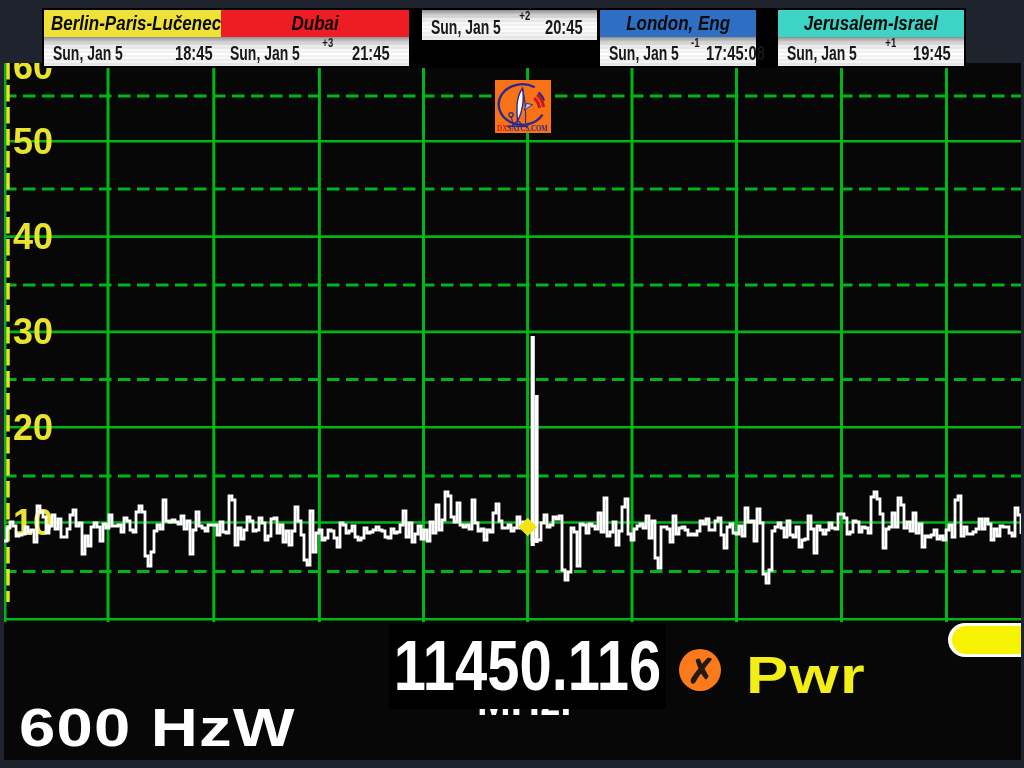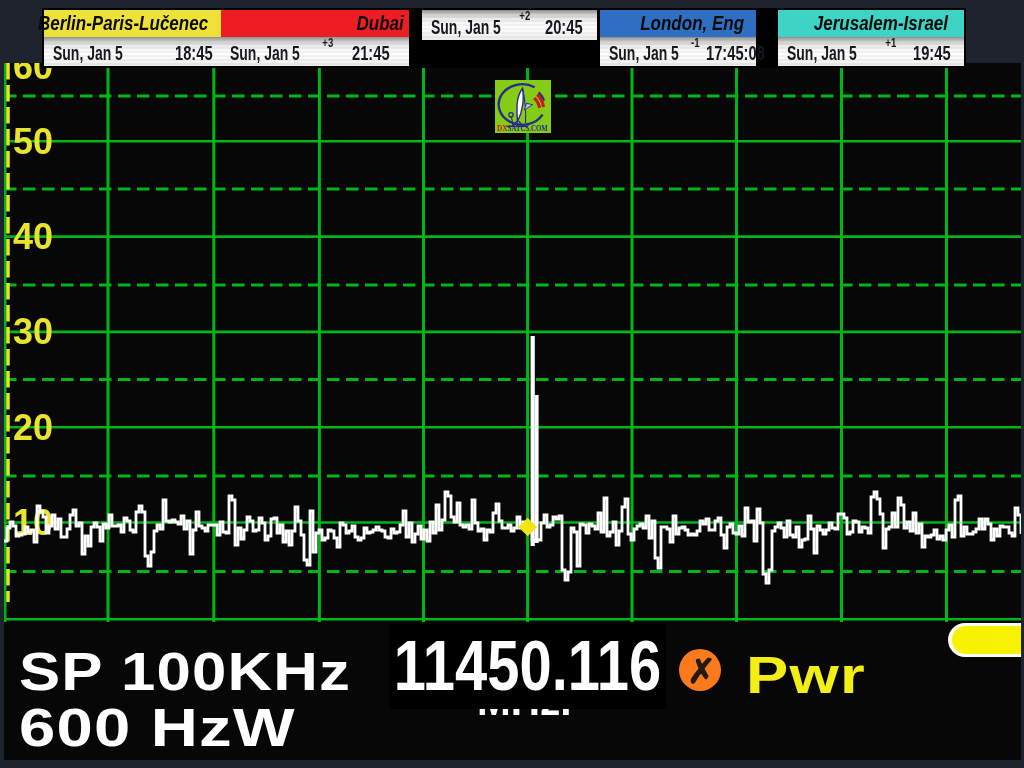--- a/index.html
+++ b/index.html
@@ -1,25 +1,25 @@
 <!DOCTYPE html>
 <html><head><meta charset="utf-8"><style>
 * {margin:0;padding:0;box-sizing:border-box}
 html,body {width:1024px;height:768px;background:#1f232e;font-family:"Liberation Sans",sans-serif;overflow:hidden}
 #stage {position:absolute;left:0;top:0;width:1024px;height:768px}
 #screen {position:absolute;left:4px;top:63px;width:1017px;height:697px;background:#070707}
 #bar {position:absolute;left:42px;top:8px;width:924px;height:60px;background:#000}
 .cell {position:absolute;top:2px;height:56px}
-.hd {height:26.5px;display:flex;align-items:center;justify-content:flex-end;font-weight:bold;font-style:italic;font-size:21px;color:#0a0a0a}
+.hd {height:26.5px;display:flex;align-items:center;justify-content:center;font-weight:bold;font-style:italic;font-size:21px;color:#0a0a0a}
 .hd span {display:inline-block;transform:scaleX(0.81);white-space:nowrap}
 .dt {position:relative;height:29.5px;background:repeating-linear-gradient(180deg,rgba(0,0,0,0) 0 2px,rgba(0,0,0,0.045) 2px 4px),linear-gradient(180deg,#8a8a8a 0%,#c0c0c0 10%,#e9e9e9 28%,#fbfbfb 48%,#ffffff 62%,#f4f4f4 82%,#ebebeb 100%)}
 .d {position:absolute;left:9px;top:4.5px;font-weight:bold;font-size:21px;color:#16181c;transform:scaleX(0.665);transform-origin:left}
 .t {position:absolute;left:70%;top:4.5px;font-weight:bold;font-size:21px;color:#16181c;transform:scaleX(0.7);transform-origin:left}
 .sup {position:absolute;left:56%;top:-1px;font-weight:bold;font-size:12px;color:#16181c;transform:scaleX(0.8)}
-#logo {position:absolute;left:494.5px;top:79.5px;width:56px;height:53px;background:#84cc16}
+#logo {position:absolute;left:494.5px;top:79.5px;width:56px;height:53px;background:#f97316}
 .wtxt {position:absolute;color:#fff;font-weight:bold;white-space:nowrap}
 .ytxt {position:absolute;color:#f2ee16;font-weight:bold;white-space:nowrap}
 #sp {left:19px;top:641px;font-size:53px}
 #sp span,#hz span,#pwr span {display:inline-block;transform-origin:left;white-space:nowrap}
 #sp span {transform:scaleX(1.165);letter-spacing:1px}
 #hz {left:19px;top:697px;font-size:53px}
 #hz span {transform:scaleX(1.23);letter-spacing:1px}
 #bluebox {position:absolute;left:389px;top:624px;width:277px;height:85px;background:#000000;text-align:center}
 #bluebox span {position:absolute;left:-110px;right:-110px;top:0;white-space:nowrap;text-align:center;font-weight:bold;color:#fff;font-size:70px;line-height:85px;transform:scaleX(0.827);transform-origin:center}
 #mhz {left:477px;top:674px;font-size:45px}
@@ -63,21 +63,20 @@
 <text x="13" y="141.3" font-size="36" font-weight="bold" fill="#e8e42e" dominant-baseline="central" style="font-family:'Liberation Sans',sans-serif">50</text>
 <text x="13" y="236.6" font-size="36" font-weight="bold" fill="#e8e42e" dominant-baseline="central" style="font-family:'Liberation Sans',sans-serif">40</text>
 <text x="13" y="331.9" font-size="36" font-weight="bold" fill="#e8e42e" dominant-baseline="central" style="font-family:'Liberation Sans',sans-serif">30</text>
 <text x="13" y="427.2" font-size="36" font-weight="bold" fill="#e8e42e" dominant-baseline="central" style="font-family:'Liberation Sans',sans-serif">20</text>
 <text x="13" y="522.5" font-size="36" font-weight="bold" fill="#e8e42e" dominant-baseline="central" style="font-family:'Liberation Sans',sans-serif">10</text>
 <path d="M4 541H7V528H10V522H13V526H16V536H19V535H22V534H25V527H28V532H31V530H34V542H37V506H40V512H43V517H46V533H49V526H52V515H55V529H58V519H61V537H64V537H67V529H70V515H73V510H76V526H79V523H82V554H85V536H88V546H91V527H94V523H97V527H100V541H103V524H106V528H109V515H112V526H115V526H118V525H121V532H124V518H127V521H130V530H133V532H136V512H139V506H142V512H145V556H148V566H151V552H154V531H157V525H160V529H163V500H166V521H169V522H172V520H175V522H178V524H181V516H184V529H187V521H190V554H193V530H196V512H199V526H202V528H205V531H208V525H211V525H214V525H217V535H220V522H223V532H226V533H229V496H232V500H235V545H238V528H241V539H244V530H247V517H250V521H253V531H256V530H259V518H262V523H265V540H268V536H271V519H274V518H277V533H280V525H283V542H286V531H289V545H292V531H295V507H298V521H301V535H304V560H307V565H310V511H313V552H316V533H319V530H322V540H325V538H328V530H331V531H334V538H337V547H340V523H343V525H346V533H349V531H352V526H355V537H358V540H361V538H364V528H367V533H370V532H373V530H376V527H379V530H382V531H385V537H388V538H391V529H394V533H397V532H400V525H403V511H406V537H409V523H412V542H415V534H418V526H421V539H424V530H427V541H430V522H433V533H436V505H439V530H442V520H445V492H448V496H451V517H454V522H457V503H460V525H463V527H466V525H469V529H472V500H475V523H478V531H481V529H484V540H487V530H490V532H493V513H496V504H499V521H502V528H505V528H508V525H511V531H514V528H517V517H520V528H523V522H526V525H529V530H532V540H535V540H538V540H541V523H544V515H547V527H550V525H553V517H556V519H559V516H562V570H565V580H568V572H571V528H574V532H577V566H580V524H583V525H586V533H589V524H592V526H595V529H598V513H601V532H604V498H607V536H610V532H613V522H616V545H619V531H622V507H625V499H628V534H631V540H634V529H637V526H640V524H643V528H646V516H649V538H652V521H655V558H658V568H661V527H664V527H667V529H670V542H673V516H676V534H679V528H682V527H685V530H688V535H691V534H694V535H697V531H700V521H703V524H706V519H709V530H712V530H715V521H718V518H721V535H724V548H727V527H730V524H733V533H736V534H739V526H742V536H745V508H748V522H751V521H754V541H757V509H760V523H763V574H766V583H769V570H772V531H775V527H778V523H781V528H784V537H787V521H790V535H793V537H796V527H799V547H802V540H805V539H808V516H811V529H814V553H817V526H820V530H823V534H826V530H829V523H832V528H835V529H838V514H841V514H844V518H847V534H850V532H853V521H856V522H859V532H862V527H865V528H868V533H871V497H874V492H877V499H880V514H883V548H886V529H889V527H892V513H895V527H898V498H901V505H904V528H907V522H910V531H913V513H916V533H919V524H922V547H925V536H928V537H931V535H934V530H937V539H940V536H943V540H946V530H949V525H952V537H955V500H958V496H961V536H964V527H967V534H970V534H973V532H976V529H979V519H982V529H985V519H988V524H991V540H994V529H997V536H1000V526H1003V527H1006V527H1009V533H1012V536H1015V508H1018V515H1021V534H1021" fill="none" stroke="#ffffff" stroke-width="2.8"></path>
 <rect x="530.6" y="336" width="4.2" height="210" fill="#ffffff"></rect>
 <rect x="534.8" y="395" width="3.8" height="148" fill="#ffffff"></rect>
 <rect x="-6.6" y="-6.6" width="13.2" height="13.2" fill="#f0e414" transform="translate(527.7 527) rotate(45)"></rect>
 </svg>
-<div class="wtxt" id="sp"><span>SP 100KHz</span></div>
 <div class="wtxt" id="hz"><span>600 HzW</span></div>
 <div class="wtxt" id="mhz"><span>MHz.</span></div>
 <div class="ytxt" id="pwr"><span>Pwr</span></div>
 <div id="bluebox">
       <span>11450.116</span>
     </div>
 <div id="oc">✗</div>
 <div id="pill">
       <div></div>
     </div>

